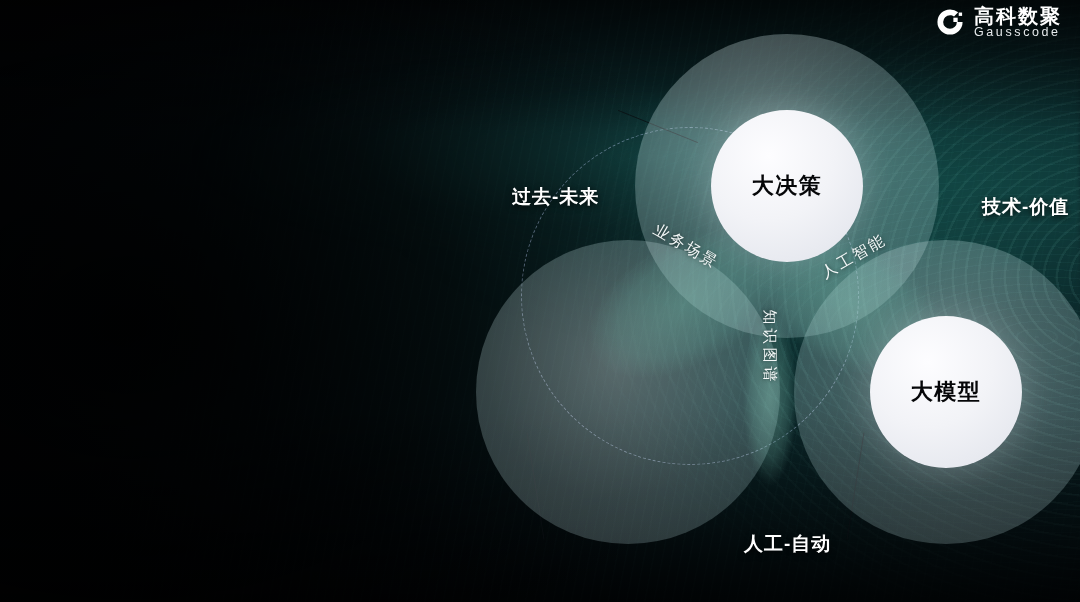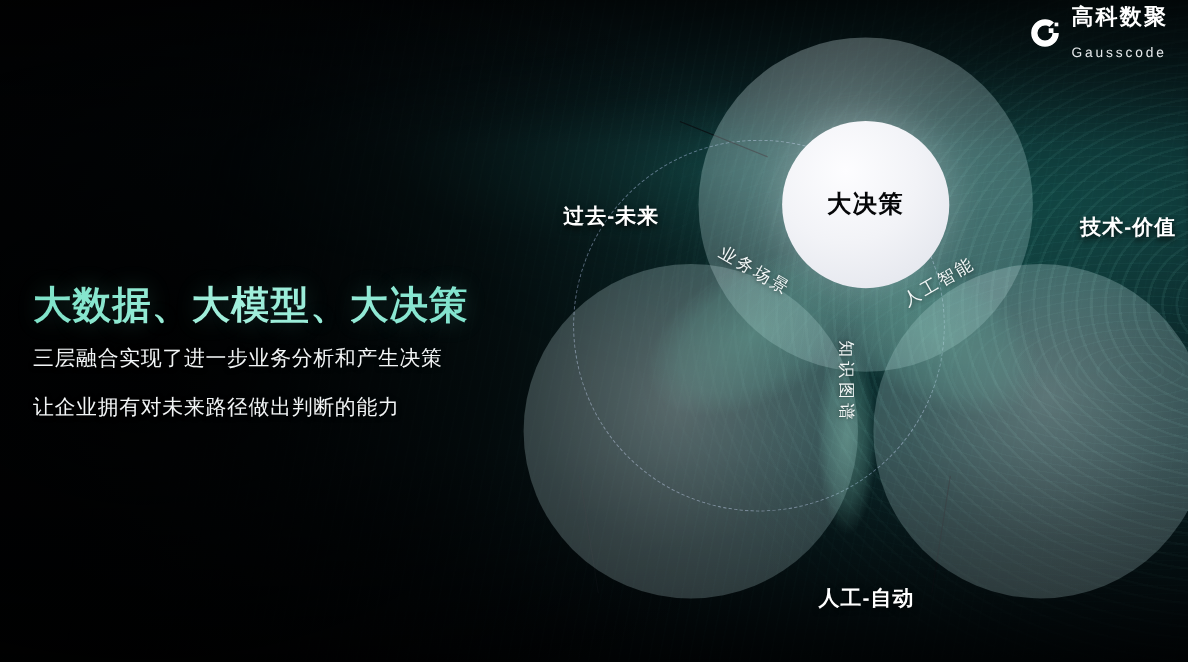--- a/index.html
+++ b/index.html
@@ -47,21 +47,21 @@
       background:
         radial-gradient(ellipse 780px 560px at 12% 54%, rgba(0,0,0,.92) 0%, rgba(0,0,0,.62) 42%, rgba(0,0,0,0) 78%),
         linear-gradient(180deg, rgba(0,0,0,.72) 0%, rgba(0,0,0,0) 22%, rgba(0,0,0,0) 68%, rgba(0,0,0,.78) 100%);
   }
 
   
   .logo{position:absolute;top:6px;right:18px;display:flex;align-items:center;gap:9px;}
   .logo-mark{width:30px;height:30px;flex:0 0 30px;}
   .logo-txt{display:flex;flex-direction:column;line-height:1;}
   .logo-cn{font-size:20px;font-weight:700;color:#fff;letter-spacing:2px;}
-  .logo-en{font-size:12.5px;color:#e6eaec;letter-spacing:2.6px;margin-top:16px;}
+  .logo-en{font-size:12.5px;color:#e6eaec;letter-spacing:2.6px;margin-top:0;}
 
   
   .copy{position:absolute;left:30px;top:256px;width:470px;}
   .headline{font-size:35px;font-weight:700;letter-spacing:1px;line-height:1.24;
       background:linear-gradient(100deg,#7fe3c9 0%,#a8f2df 40%,#8ae7d2 75%,#74dcc4 100%);
       -webkit-background-clip:text;background-clip:text;color:transparent;
       text-shadow:0 0 22px rgba(110,225,200,.22);}
   .sub{color:#f2f5f6;font-size:19px;line-height:1.1;letter-spacing:.6px;
        text-shadow:0 1px 5px rgba(0,0,0,.85);}
   .sub.l1{margin-top:18px;}
@@ -138,25 +138,20 @@
       <path d="M16 2.6A13.4 13.4 0 1 0 29.4 16h-6.1A7.3 7.3 0 1 1 16 8.7c1.6 0 3.1.5 4.3 1.4l4.4-4.4A13.3 13.3 0 0 0 16 2.6z" fill="#ffffff"></path>
       <rect x="19.6" y="11.4" width="4.6" height="4.6" fill="#ffffff"></rect>
       <rect x="25.3" y="5.9" width="3.6" height="3.6" fill="#ffffff"></rect>
     </svg>
     <div class="logo-txt">
       <div class="logo-cn">高科数聚</div>
       <div class="logo-en">Gausscode</div>
     </div>
   </div>
 
-  <div class="copy">
-    <div class="headline">大数据、大模型、大决策</div>
-    <div class="sub l1">三层融合实现了进一步业务分析和产生决策</div>
-    <div class="sub l2">让企业拥有对未来路径做出判断的能力</div>
-  </div>
 
   <div class="venn">
 
     <div class="guide"></div>
 
     <div class="wire w1"></div>
     <div class="wire w2"></div>
     <div class="wire w3"></div>
 
     <div class="lobe top"></div>
@@ -167,19 +162,22 @@
     <div class="lens lens-br"></div>
     <div class="lens lens-c"></div>
 
     <div class="ov-label ov-biz">业务场景</div>
     <div class="ov-label ov-ai">人工智能</div>
     <div class="ov-label ov-kg">知识图谱</div>
 
     <div class="core top">
       <span>大决策</span>
     </div>
+    <div class="core right">
+      <span>大模型</span>
+    </div>
   </div>
 
   <div class="axis ax-left">过去-未来</div>
   <div class="axis ax-right">技术-价值</div>
   <div class="axis ax-bot">人工-自动</div>
 
 </div>
 
 </body></html>

